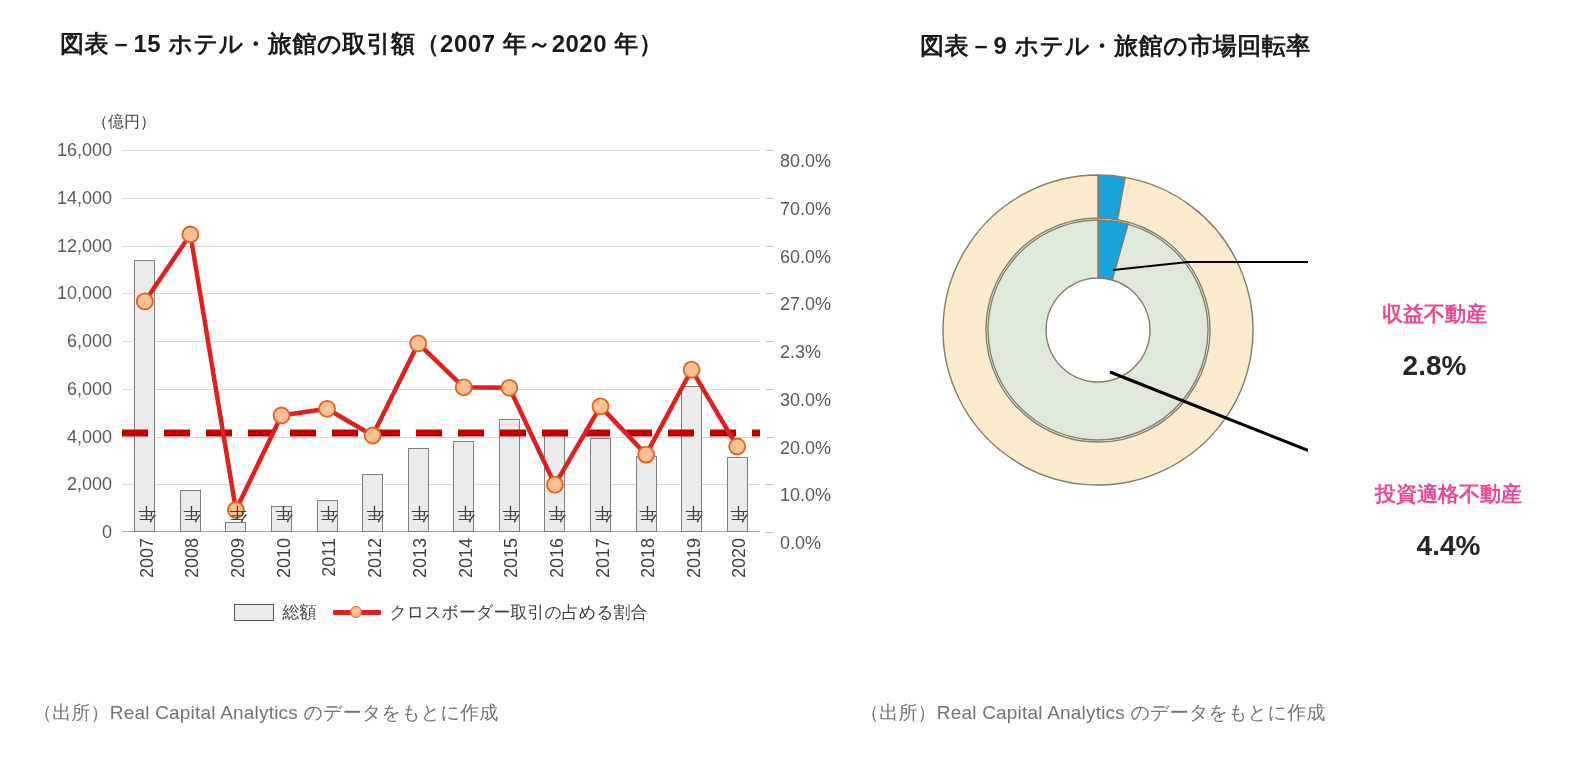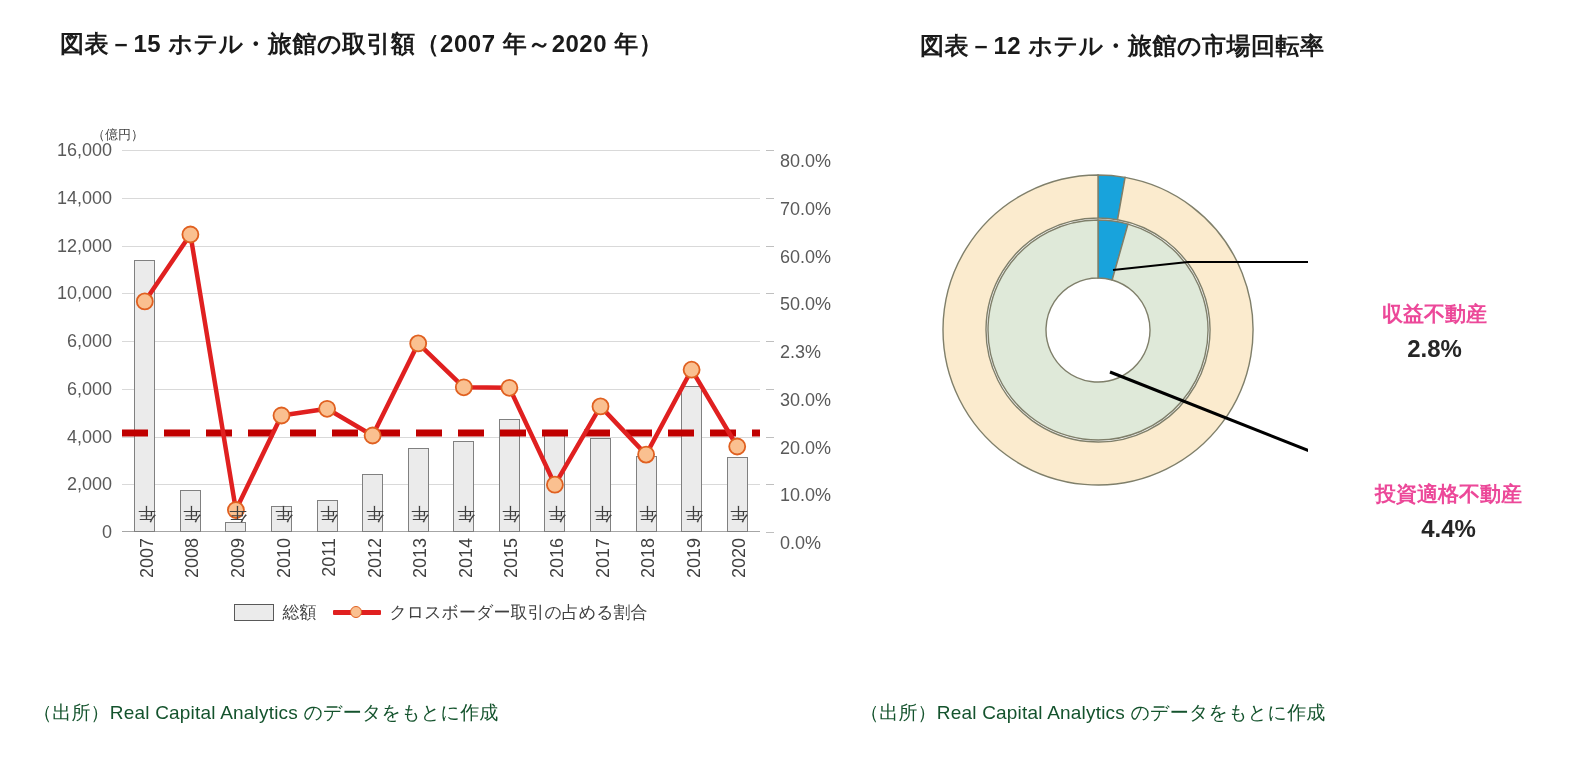--- a/index.html
+++ b/index.html
@@ -16,29 +16,29 @@
   #panel-right{left:840px;width:731px;}
 
   .fig-title{
     position:absolute;font-weight:bold;font-size:24px;color:#1a1a1a;
     letter-spacing:.5px;white-space:nowrap;
   }
   #title-left{left:60px;top:28px;}
   #title-right{left:80px;top:30px;}
 
   .source-note{
-    position:absolute;bottom:33px;font-size:19px;color:#14532d;white-space:nowrap;
+    position:absolute;bottom:33px;font-size:19px;color:#737373;white-space:nowrap;
     letter-spacing:.2px;
   }
   #source-left{left:33px;}
   #source-right{left:20px;}
 
   
   #combo-chart{position:absolute;left:0;top:100px;width:840px;height:560px;}
-  .axis-unit{position:absolute;left:92px;top:26px;font-size:13px;color:#404040;font-family:Liberation Mono, monospace;}
+  .axis-unit{position:absolute;left:92px;top:12px;font-size:16px;color:#404040;font-family:Liberation Mono, monospace;}
 
   .plot{
     position:absolute;left:122px;top:50px;width:638px;height:382px;
   }
   .gridline{position:absolute;left:0;width:100%;height:1px;background:#d9d9d9;}
   .axis-base{position:absolute;left:0;width:100%;height:1px;background:#a6a6a6;bottom:0;}
 
   .ytick{
     position:absolute;right:0;font-size:18px;color:#595959;
     text-align:right;transform:translateY(-50%);white-space:nowrap;
@@ -80,21 +80,21 @@
     position:absolute;top:1px;left:17px;width:12px;height:12px;border-radius:50%;
     background:#FAC090;border:1.5px solid #E06020;box-sizing:border-box;
   }
   .legend-text{font-size:17px;color:#404040;white-space:nowrap;}
 
   
   #donut-wrap{position:absolute;left:48px;top:120px;width:420px;height:420px;}
   #donut-svg{position:absolute;left:0;top:0;}
   .callout{position:absolute;text-align:center;white-space:nowrap;}
   .callout .c-name{font-size:21px;font-weight:bold;color:#ec4899;}
-  .callout .c-val{font-size:24px;font-weight:bold;color:#262626;margin-top:7px;}
+  .callout .c-val{font-size:28px;font-weight:bold;color:#262626;margin-top:22px;}
   #callout-outer{left:494px;top:180px;}
   #callout-inner{left:487px;top:360px;}
 </style>
 </head>
 <body>
 
 <div class="page">
 
   <div class="panel" id="panel-left">
 
@@ -125,21 +125,21 @@
         <div class="tickmark" style="top:143.3px;left:0"></div>
         <div class="tickmark" style="top:95.5px;left:0"></div>
         <div class="tickmark" style="top:47.8px;left:0"></div>
         <div class="tickmark" style="top:0px;left:0"></div>
 
         <div class="ytick" style="top:382px">0.0%</div>
         <div class="ytick" style="top:334.3px">10.0%</div>
         <div class="ytick" style="top:286.5px">20.0%</div>
         <div class="ytick" style="top:238.8px">30.0%</div>
         <div class="ytick" style="top:191px">2.3%</div>
-        <div class="ytick" style="top:143.3px">50.0%</div>
+        <div class="ytick" style="top:143.3px">27.0%</div>
         <div class="ytick" style="top:95.5px">60.0%</div>
         <div class="ytick" style="top:47.8px">70.0%</div>
         <div class="ytick" style="top:0px">80.0%</div>
       </div>
 
       <div class="plot" id="plot-area">
         <div class="gridline" style="top:0px"></div>
         <div class="gridline" style="top:47.8px"></div>
         <div class="gridline" style="top:95.5px"></div>
         <div class="gridline" style="top:143.3px"></div>
@@ -221,21 +221,21 @@
           <span class="legend-text">クロスボーダー取引の占める割合</span>
         </div>
       </div>
     </div>
 
     <div class="source-note" id="source-left">（出所）Real Capital Analytics のデータをもとに作成</div>
   </div>
 
   <div class="panel" id="panel-right">
 
-    <div class="fig-title" id="title-right">図表－12  ホテル・旅館の市場回転率</div>
+    <div class="fig-title" id="title-right">図表－9  ホテル・旅館の市場回転率</div>
 
     <div id="donut-wrap">
       <svg id="donut-svg" width="420" height="420" viewBox="0 0 420 420">
         <g id="donut-layer">
             <path d="M 210 55 A 155 155 0 0 1 237.12857414116777 57.39252814797317 L 229.6025826052309 99.728794532729 A 112 112 0 0 0 210 98 Z" fill="#18A3DC" stroke="#7f7f6a" stroke-width="1.4"></path>
             <path d="M 237.12857414116777 57.39252814797317 A 155 155 0 1 1 209.99999999999997 55 L 209.99999999999997 98 A 112 112 0 1 0 229.6025826052309 99.728794532729 Z" fill="#FBEBCE" stroke="#7f7f6a" stroke-width="1.4"></path>
             <path d="M 210 100 A 110 110 0 0 1 240.02471290690576 104.17695612553055 L 224.1935006469009 159.97456107752353 A 52 52 0 0 0 210 158 Z" fill="#18A3DC" stroke="#7f7f6a" stroke-width="1.4"></path>
             <path d="M 240.02471290690576 104.17695612553055 A 110 110 0 1 1 209.99999999999997 100 L 210 158 A 52 52 0 1 0 224.1935006469009 159.97456107752353 Z" fill="#DFE9D9" stroke="#7f7f6a" stroke-width="1.4"></path>
           </g>
 

